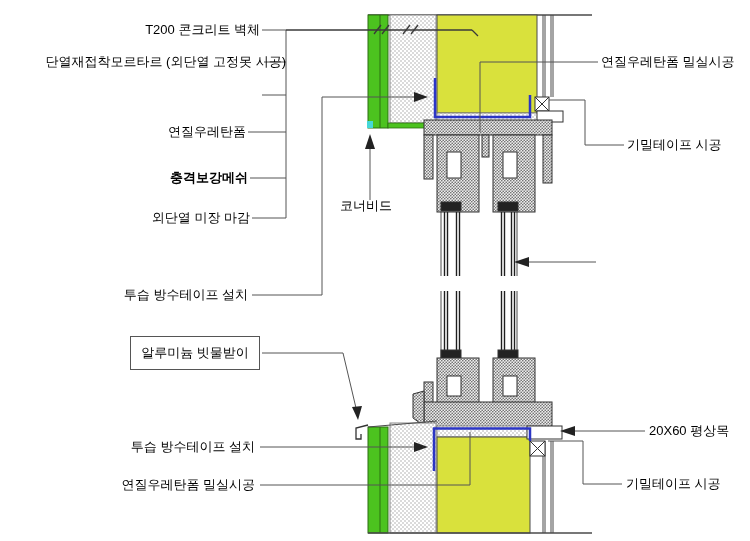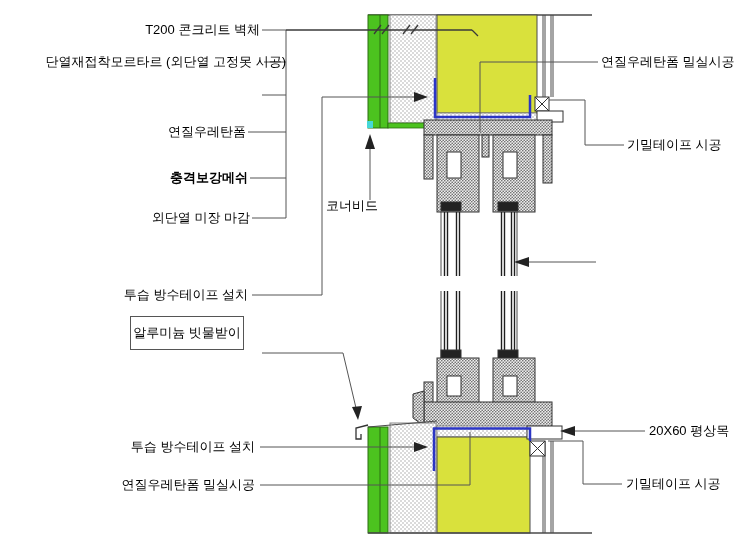--- a/index.html
+++ b/index.html
@@ -190,24 +190,24 @@
       <polyline points="622,484 583,484 583,441 548,441"></polyline>
     </g>
   </svg>
 
   <div class="lbl lbl-right-align" style="right:490px;top:22px;">T200 콘크리트 벽체</div>
   <div class="lbl lbl-right-align" style="right:464px;top:54px;">단열재접착모르타르 (외단열 고정못 시공)</div>
   <div class="lbl lbl-right-align" style="right:504px;top:124px;">연질우레탄폼</div>
   <div class="lbl lbl-right-align" style="right:502px;top:170px;font-weight:bold;">충격보강메쉬</div>
   <div class="lbl lbl-right-align" style="right:500px;top:210px;">외단열 미장 마감</div>
   <div class="lbl lbl-right-align" style="right:502px;top:287px;">투습 방수테이프 설치</div>
-  <div class="lbl lbl-box" style="position:absolute;left:130px;top:316px;width:114px;height:34px;">알루미늄 빗물받이</div>
+  <div class="lbl lbl-box" style="position:absolute;left:130px;top:336px;width:130px;height:34px;">알루미늄 빗물받이</div>
   <div class="lbl lbl-right-align" style="right:495px;top:439px;">투습 방수테이프 설치</div>
   <div class="lbl lbl-right-align" style="right:495px;top:477px;">연질우레탄폼 밀실시공</div>
 
-  <div class="lbl" style="left:326px;top:198px;">코너비드</div>
+  <div class="lbl" style="left:340px;top:198px;">코너비드</div>
 
   <div class="lbl" style="left:601px;top:54px;">연질우레탄폼 밀실시공</div>
   <div class="lbl" style="left:627px;top:137px;">기밀테이프 시공</div>
   <div class="lbl" style="left:649px;top:423px;">20X60 평상목</div>
   <div class="lbl" style="left:626px;top:476px;">기밀테이프 시공</div>
 
 </div>
 
 </body></html>

